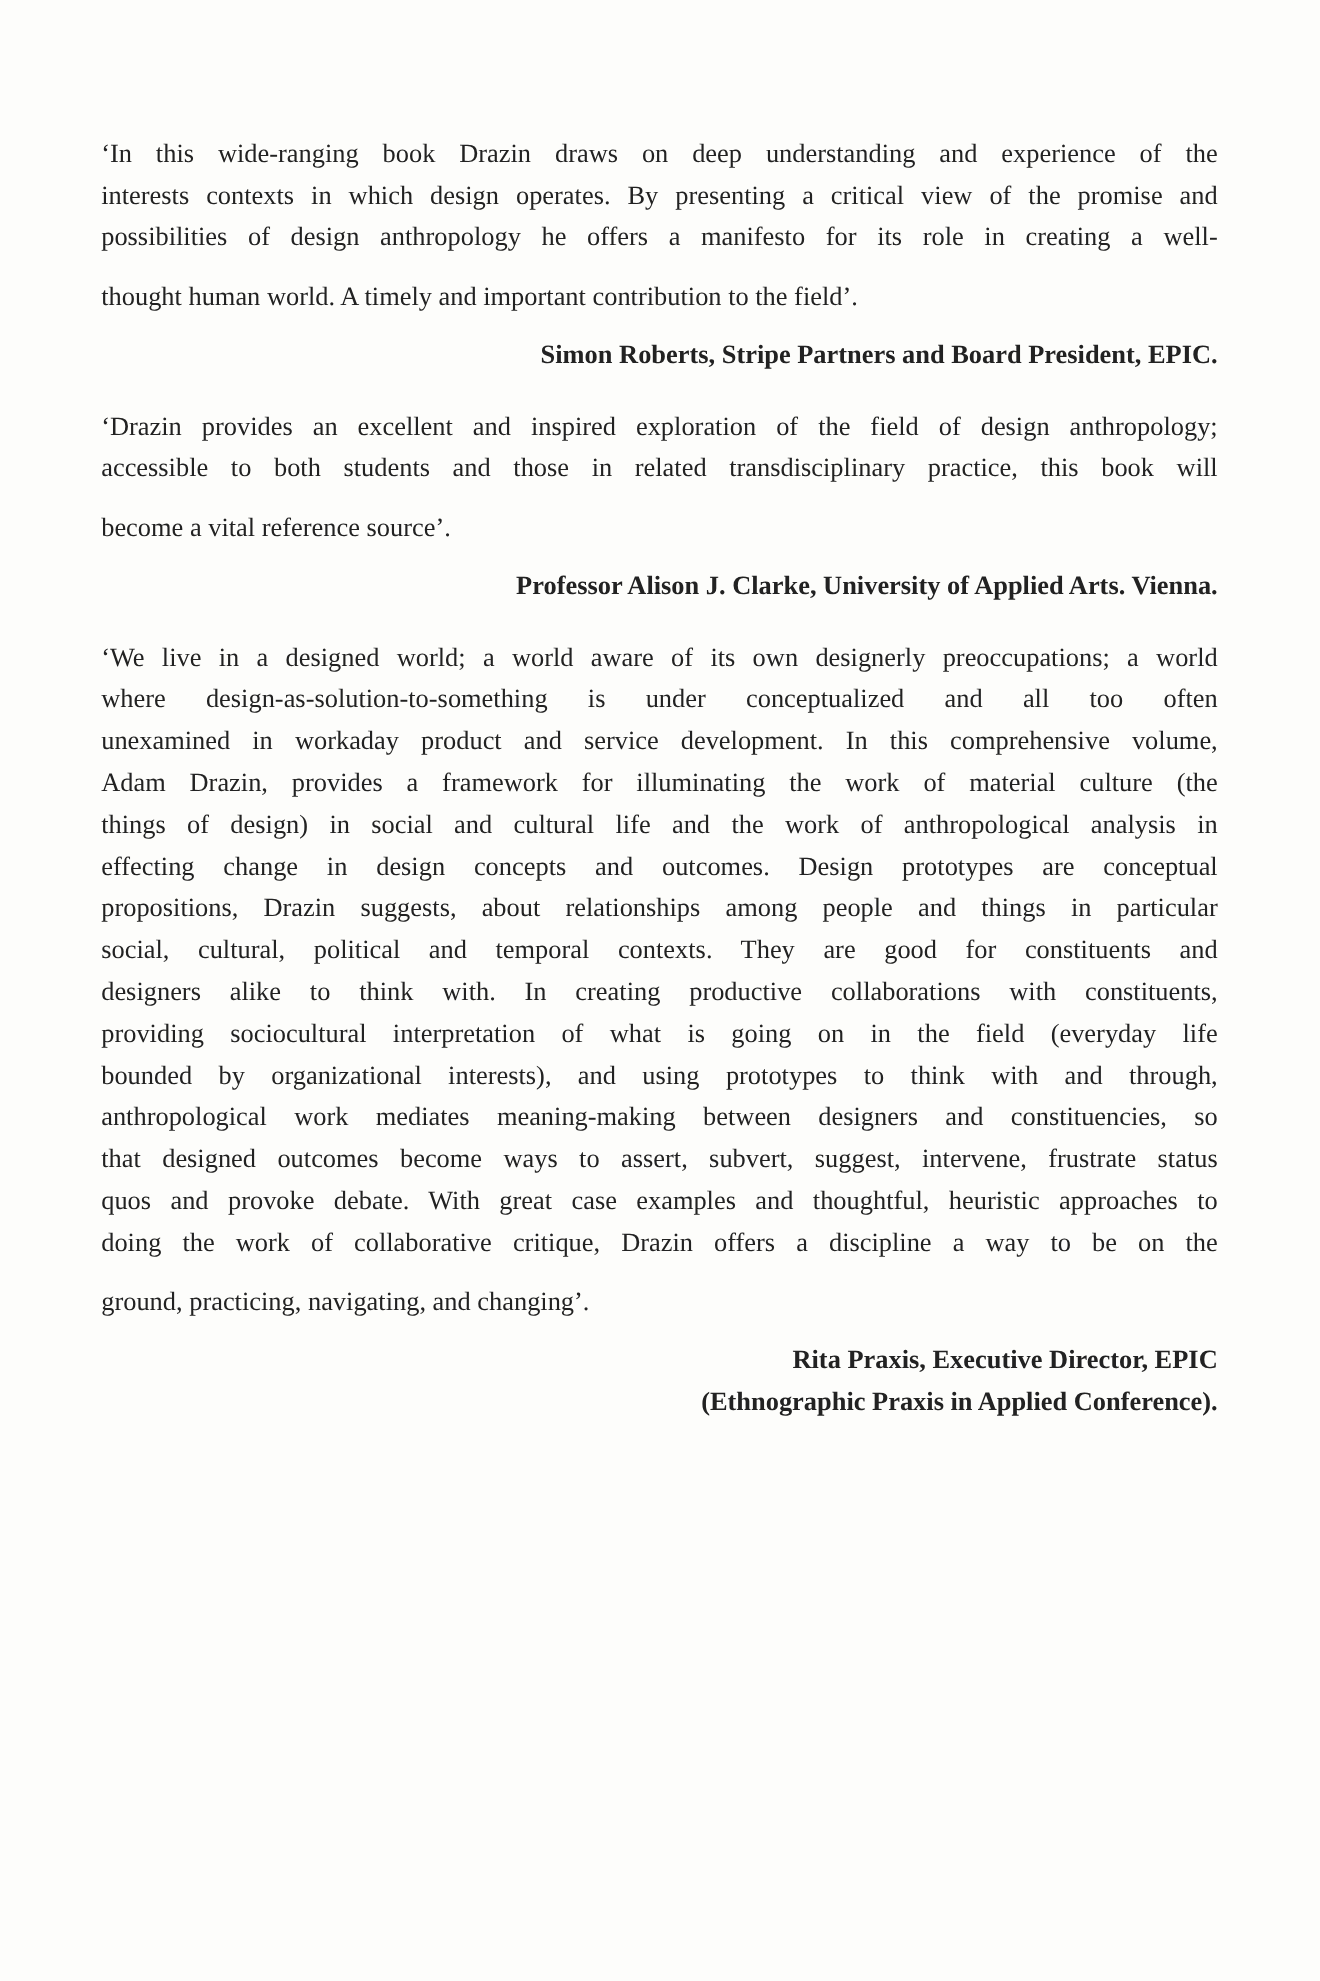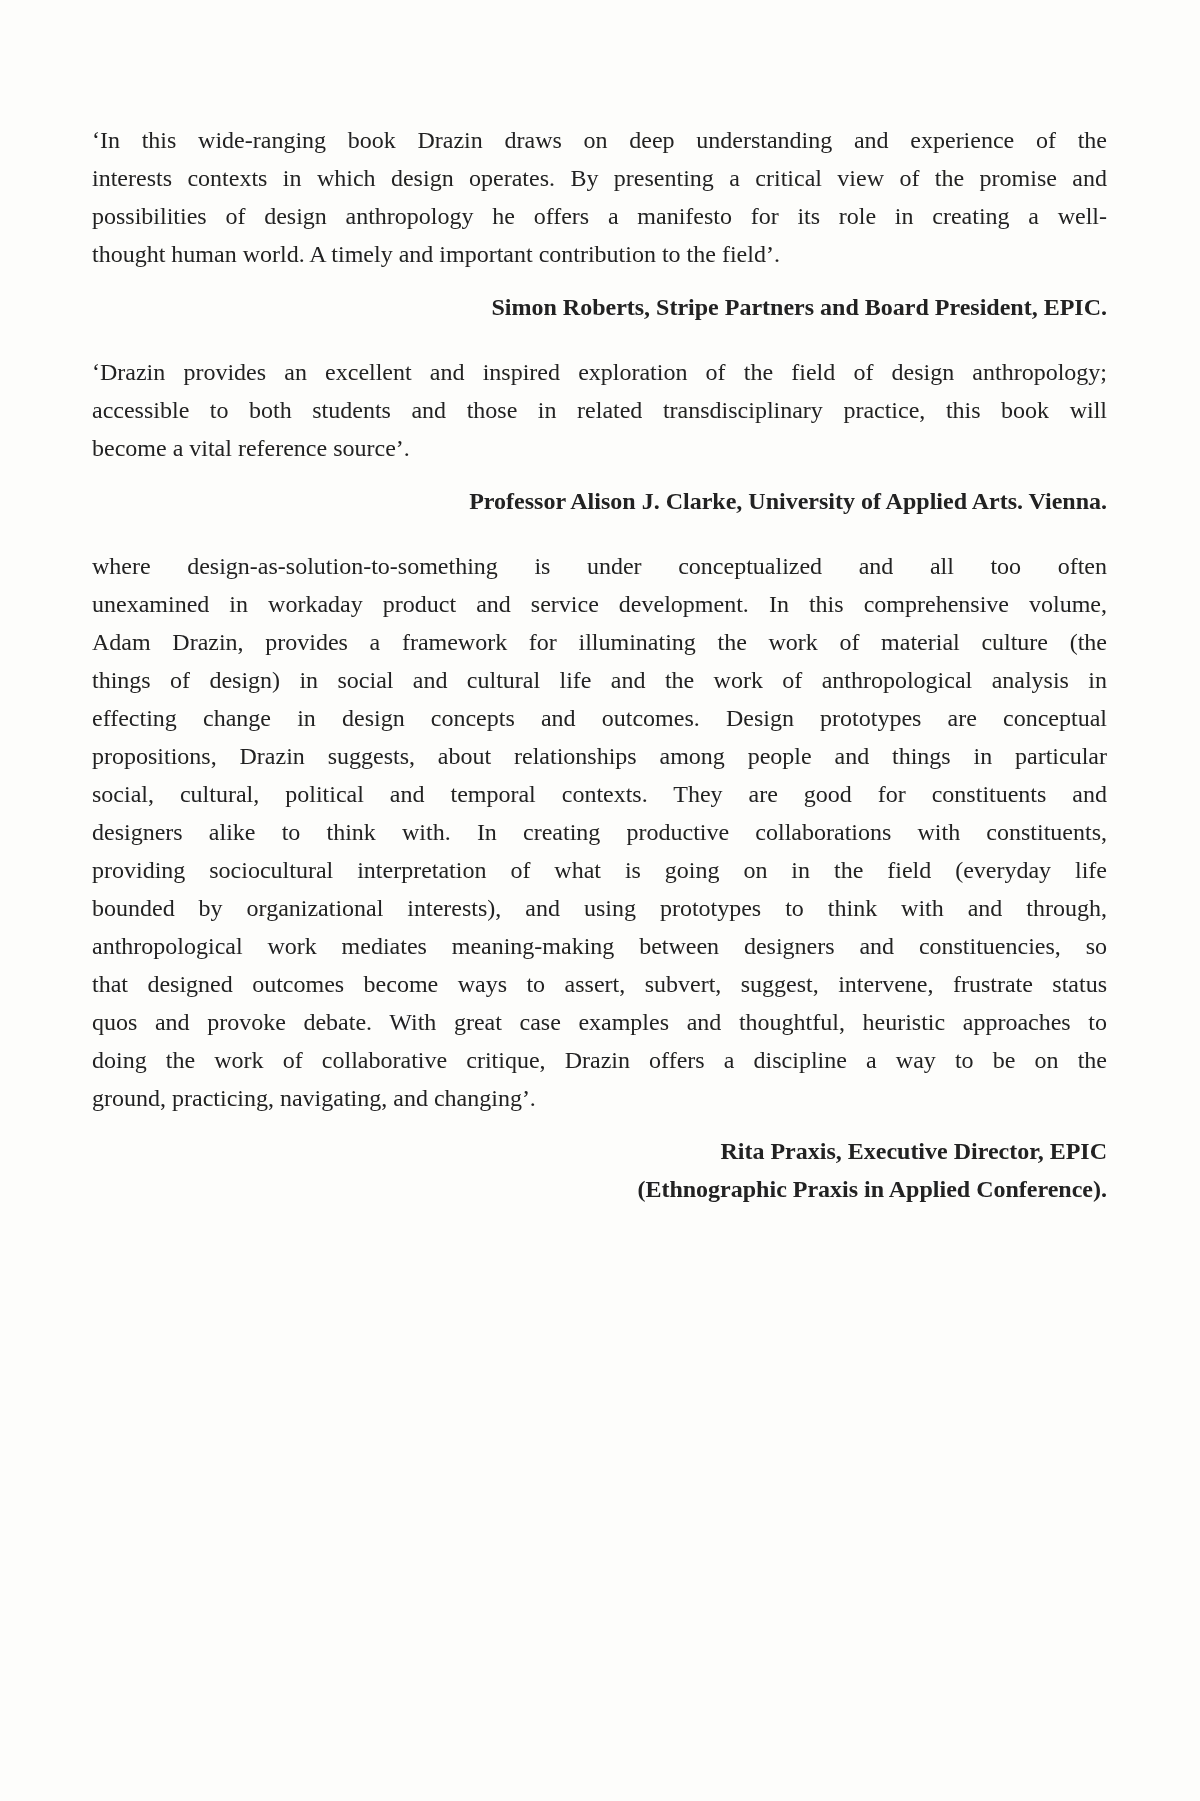--- a/index.html
+++ b/index.html
@@ -29,20 +29,21 @@
     .line {
       display: block;
       text-align: justify;
       text-align-last: justify;
       white-space: nowrap;
       height: 38px;
       overflow: visible;
     }
     .line.last {
       text-align-last: left;
+      margin-top: 16px;
     }
     .attribution {
       margin: 15px 0 0 0;
       font-size: 24px;
       line-height: 38px;
       text-align: right;
       font-weight: bold;
     }
     .attribution span {
       display: block;
@@ -74,20 +75,21 @@
       <span class="line">accessible to both students and those in related transdisciplinary practice, this book will</span>
       <span class="line last">become a vital reference source’.</span>
     </p>
     <p class="attribution">
       <span>Professor Alison J. Clarke, University of Applied Arts. Vienna.</span>
     </p>
   </div>
 
   <div class="block">
     <p class="quote">
+      <span class="line">‘We live in a designed world; a world aware of its own designerly preoccupations; a world</span>
       <span class="line">where design-as-solution-to-something is under conceptualized and all too often</span>
       <span class="line">unexamined in workaday product and service development. In this comprehensive volume,</span>
       <span class="line">Adam Drazin, provides a framework for illuminating the work of material culture (the</span>
       <span class="line">things of design) in social and cultural life and the work of anthropological analysis in</span>
       <span class="line">effecting change in design concepts and outcomes. Design prototypes are conceptual</span>
       <span class="line">propositions, Drazin suggests, about relationships among people and things in particular</span>
       <span class="line">social, cultural, political and temporal contexts. They are good for constituents and</span>
       <span class="line">designers alike to think with. In creating productive collaborations with constituents,</span>
       <span class="line">providing sociocultural interpretation of what is going on in the field (everyday life</span>
       <span class="line">bounded by organizational interests), and using prototypes to think with and through,</span>

